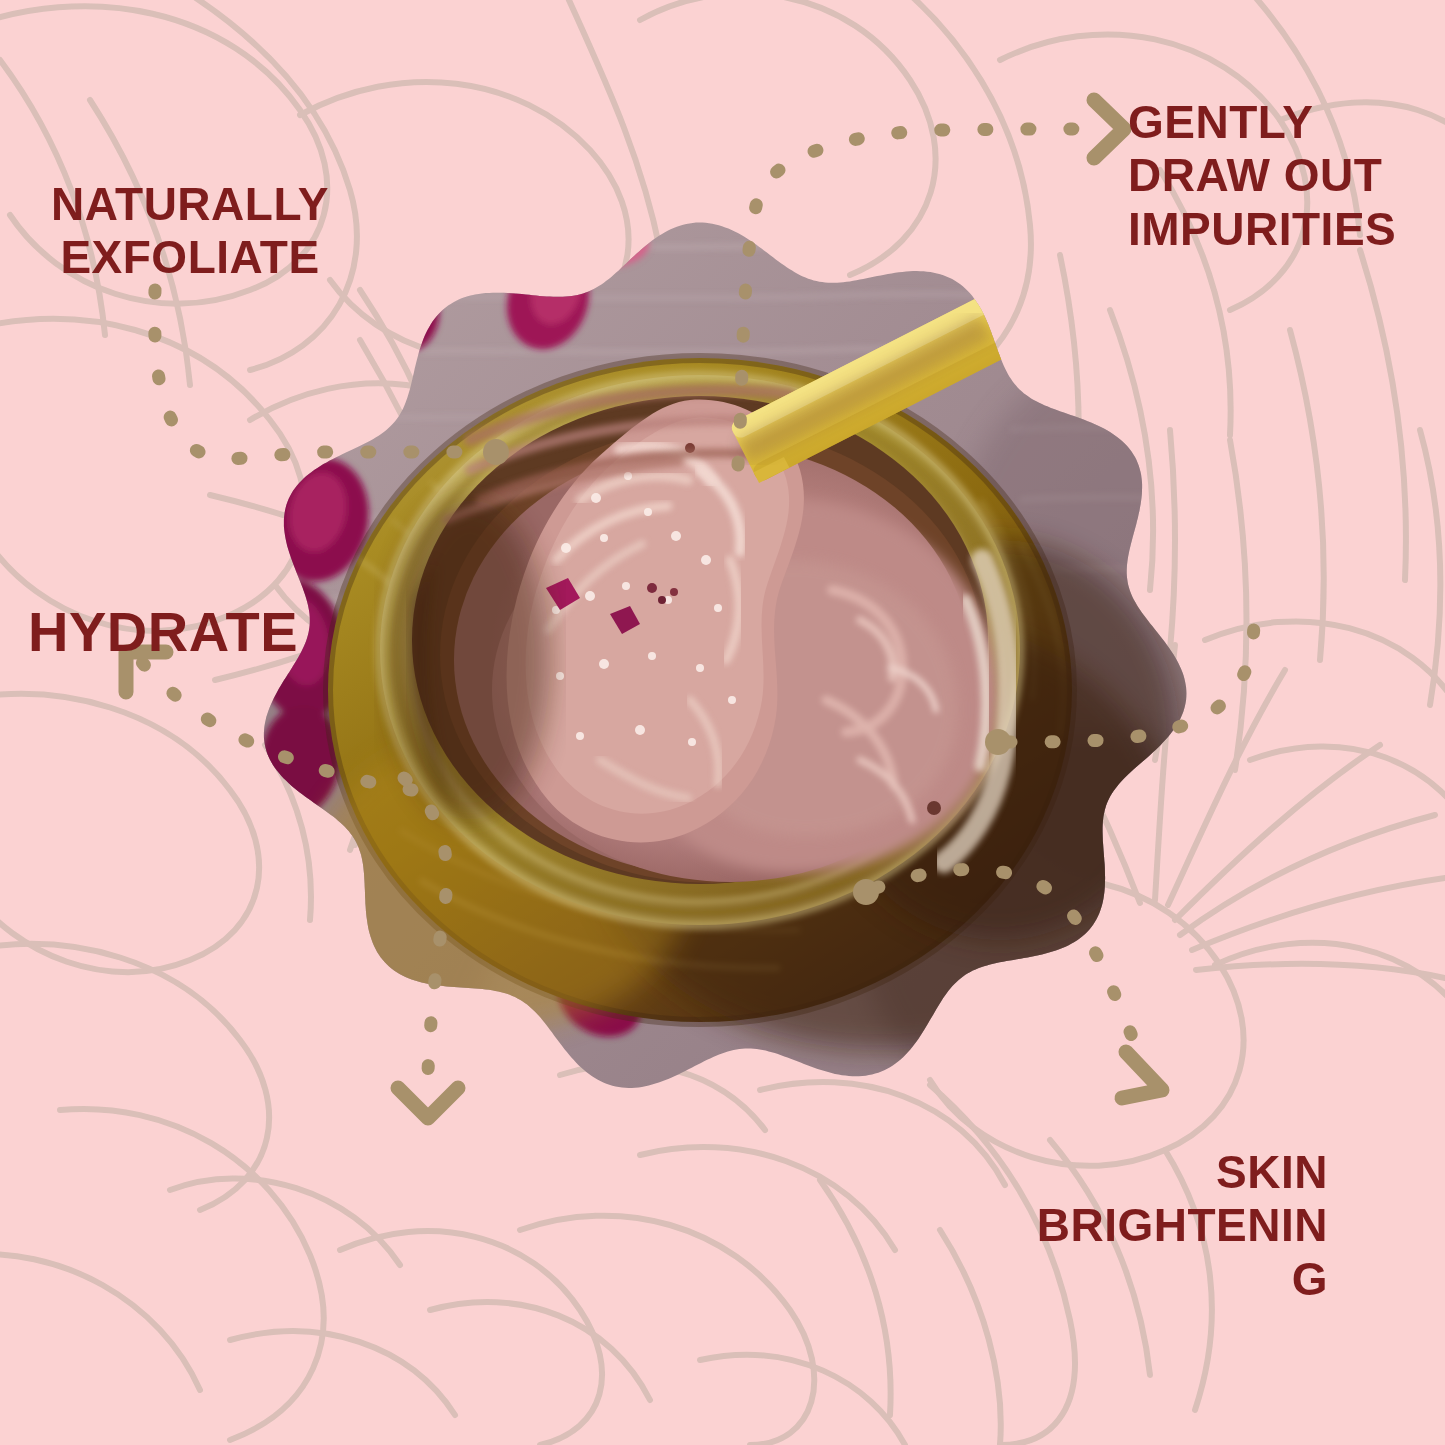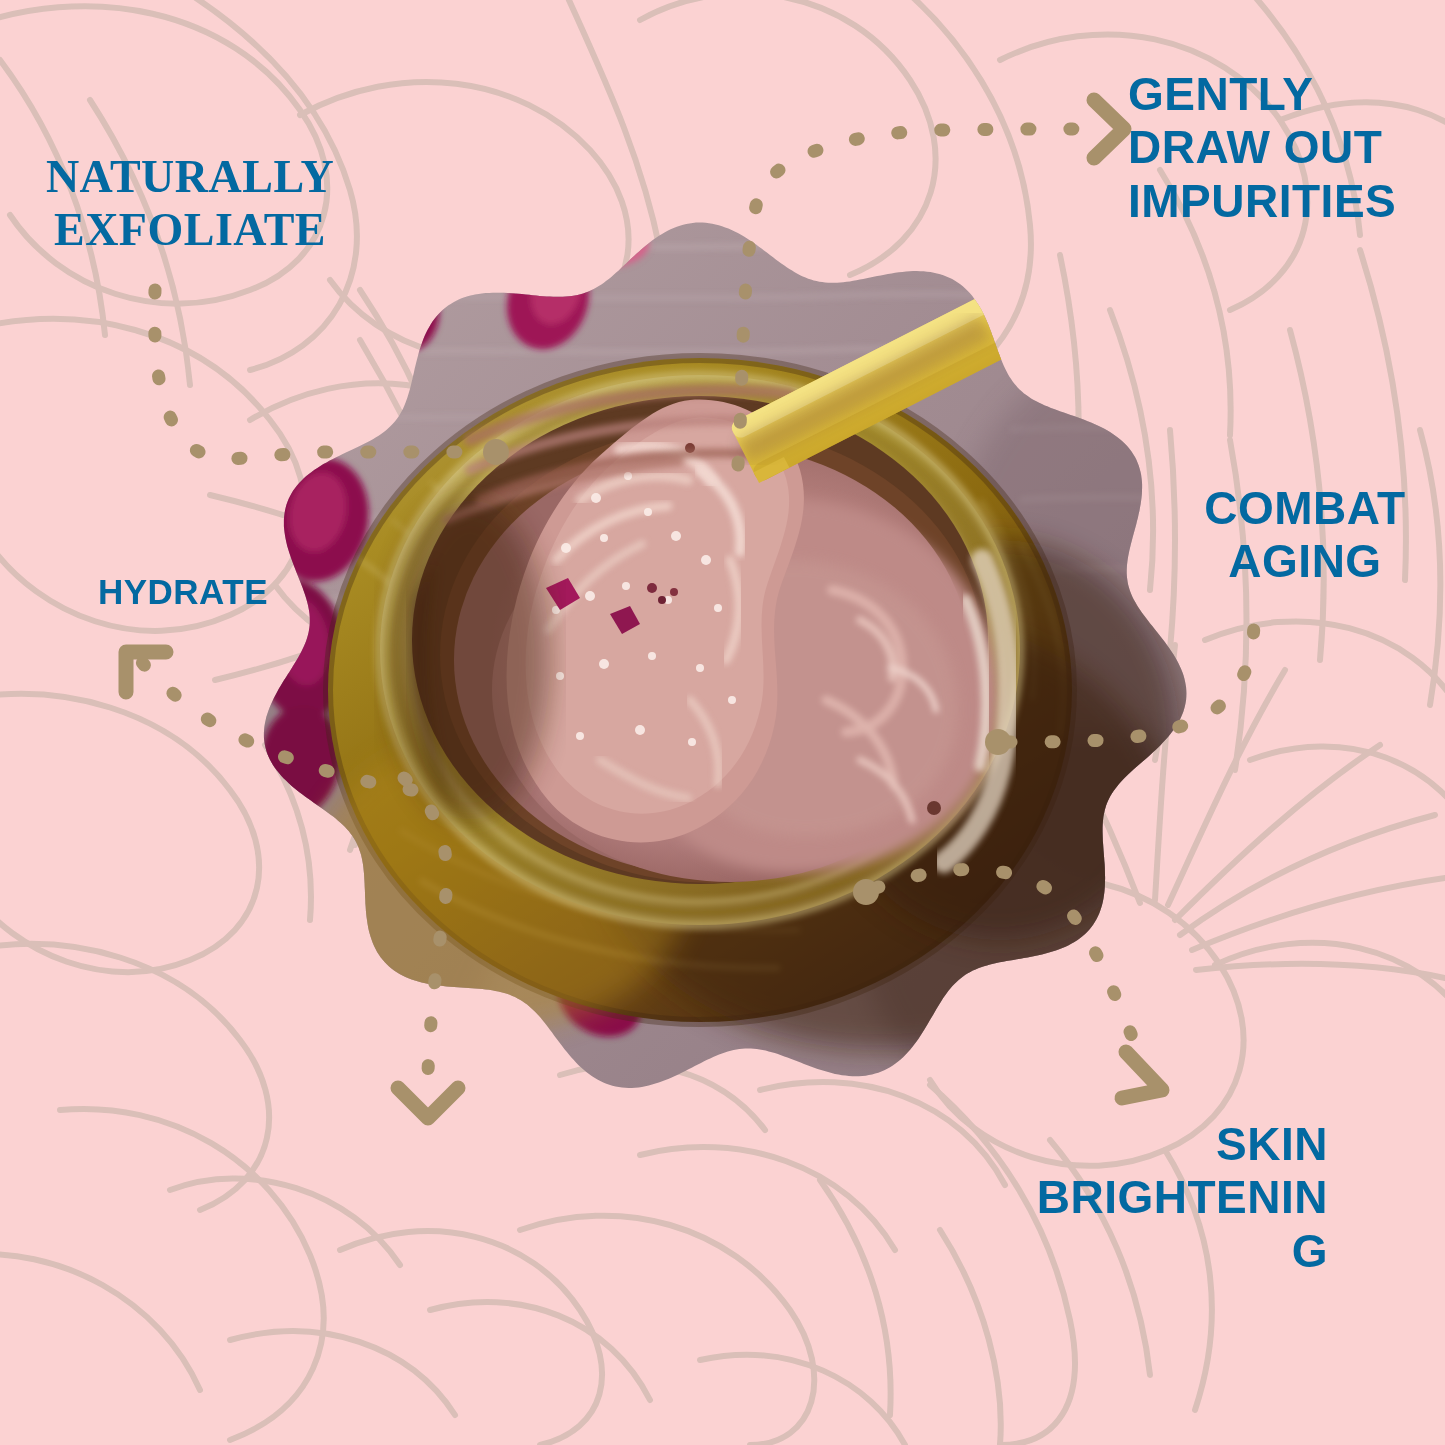--- a/index.html
+++ b/index.html
@@ -12,30 +12,31 @@
   #canvas{
     position:relative;
     width:1445px;height:1445px;
     background:#FBD2D2;
     overflow:hidden;
   }
   .layer{position:absolute;left:0;top:0;width:1445px;height:1445px;}
   .bg-floral{opacity:1;}
   .label{
     position:absolute;
-    color:#0369a1;
+    color:#7f1d1d;
     font-weight:700;
     letter-spacing:0.5px;
     line-height:1.16;
     text-transform:uppercase;
     white-space:pre-line;
+    margin-top:28px;
   }
-  #lbl-exfoliate{left:40px;  top:150px;  width:300px; font-size:46px; text-align:center;font-family:Liberation Serif, serif;}
+  #lbl-exfoliate{left:40px;  top:150px;  width:300px; font-size:46px; text-align:center;}
   #lbl-impurities{left:1128px;top:68px;  width:300px; font-size:46px; text-align:left;}
-  #lbl-hydrate{  left:28px;  top:572px;  width:240px; font-size:35px; text-align:right;}
+  #lbl-hydrate{  left:28px;  top:572px;  width:240px; font-size:56px; text-align:right;}
   #lbl-aging{    left:1180px;top:482px;  width:250px; font-size:46px; text-align:center;}
   #lbl-wrinkles{ left:224px; top:1140px; width:372px; font-size:46px; text-align:center;}
   #lbl-brighten{ left:1028px;top:1118px; width:300px; font-size:46px; text-align:right;}
 </style>
 </head>
 <body>
 
 <div id="canvas">
 
   <svg class="layer bg-floral" viewBox="0 0 1445 1445" xmlns="http://www.w3.org/2000/svg">
@@ -427,21 +428,19 @@
 
   <div class="label" id="lbl-exfoliate">NATURALLY
 EXFOLIATE</div>
 
   <div class="label" id="lbl-impurities">GENTLY
 DRAW OUT
 IMPURITIES</div>
 
   <div class="label" id="lbl-hydrate">HYDRATE</div>
 
-  <div class="label" id="lbl-aging">COMBAT
-AGING</div>
 
 
   <div class="label" id="lbl-brighten">SKIN
 BRIGHTENIN
 G</div>
 
 </div>
 
 </body></html>

